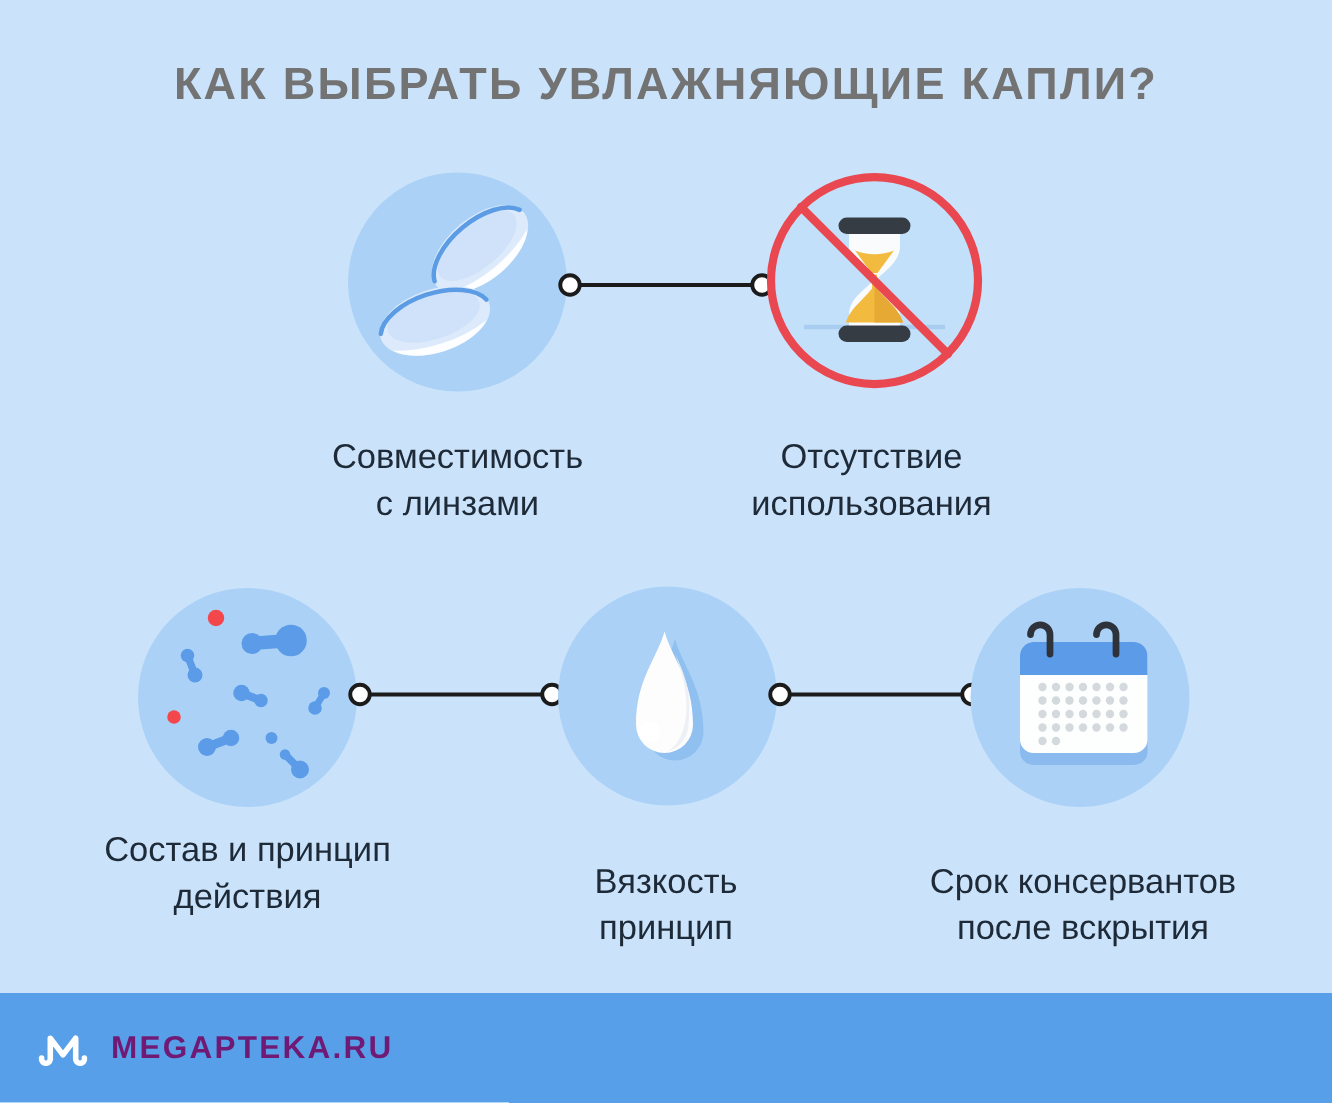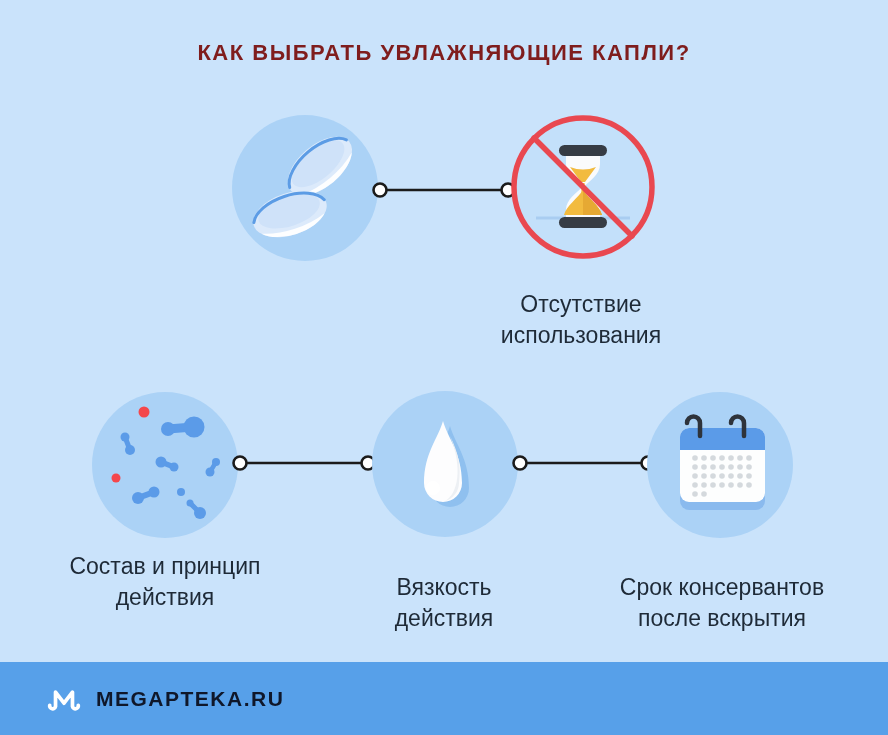--- a/index.html
+++ b/index.html
@@ -3,22 +3,22 @@
 <meta charset="utf-8">
 <style>
   html,body{margin:0;padding:0;}
   .page{
     position:relative; width:888px; height:735px; overflow:hidden;
     background:#CAE3FB;
     font-family:"Liberation Sans","DejaVu Sans",sans-serif;
   }
   .title{
     position:absolute; top:40px; left:0; width:100%; margin:0;
-    text-align:center; font-size:22px; font-weight:800;
-    letter-spacing:1.5px; color:#7f1d1d;
+    text-align:center; font-size:30px; font-weight:800;
+    letter-spacing:1.5px; color:#737373;
   }
   .circle{
     position:absolute; width:146px; height:146px; border-radius:50%;
     background:#ABD2F6;
   }
   .circle svg{display:block; width:146px; height:146px;}
   .ban{position:absolute; width:148px; height:148px;}
   .ban svg{display:block; width:148px; height:148px;}
   .c1{left:232px; top:115px;}
   .c2{left:509px; top:113px;}
@@ -35,21 +35,21 @@
     white-space:pre-line;
   }
   .l1{left:155px; top:289px;}
   .l2{left:431px; top:289px;}
   .l3{left:15px;  top:551px;}
   .l4{left:294px; top:572px;}
   .l5{left:572px; top:572px;}
   .footer{
     position:absolute; left:0; top:662px; width:888px; height:73px;
     background:#57A0E9; display:flex; align-items:center;
-    padding-left:46px; box-sizing:border-box; color:#0f172a;
+    padding-left:24px; box-sizing:border-box; color:#701a75;
   }
   .logo{flex:0 0 auto;}
   .brand{
     margin-left:14px; font-size:21px; font-weight:700; letter-spacing:1.5px;
   }
   .question{
     margin-left:44px; font-size:23px; font-weight:700; letter-spacing:0.3px;
   }
 </style>
 </head>
@@ -184,26 +184,28 @@
         <circle cx="48" cy="102" r="2.8"></circle>
           <circle cx="57" cy="102" r="2.8"></circle>
       </g>
       <g fill="none" stroke="#2E333B" stroke-width="4.5" stroke-linecap="round">
         <path d="M53,44 L53,31 A6.5,6.5 0 1 0 40,31"></path>
         <path d="M97,44 L97,31 A6.5,6.5 0 1 0 84,31"></path>
       </g>
     </svg>
   </div>
 
+  <div class="label l1">Совместимость
+с линзами</div>
   <div class="label l2">Отсутствие
 использования</div>
   <div class="label l3">Состав и принцип
 действия</div>
   <div class="label l4">Вязкость
-действия</div>
+принцип</div>
   <div class="label l5">Срок консервантов
 после вскрытия</div>
 
   <div class="footer">
     <svg class="logo" width="36" height="36" viewBox="0 0 68 68">
       <path d="M7,46 A5.5,5.5 0 0 0 18,48 V21 L34,42 L50,21 V48 A5.5,5.5 0 0 0 61,46" fill="none" stroke="#FFFFFF" stroke-width="7" stroke-linecap="round" stroke-linejoin="round"></path>
     </svg>
     <span class="brand">MEGAPTEKA.RU</span>
   </div>
 

